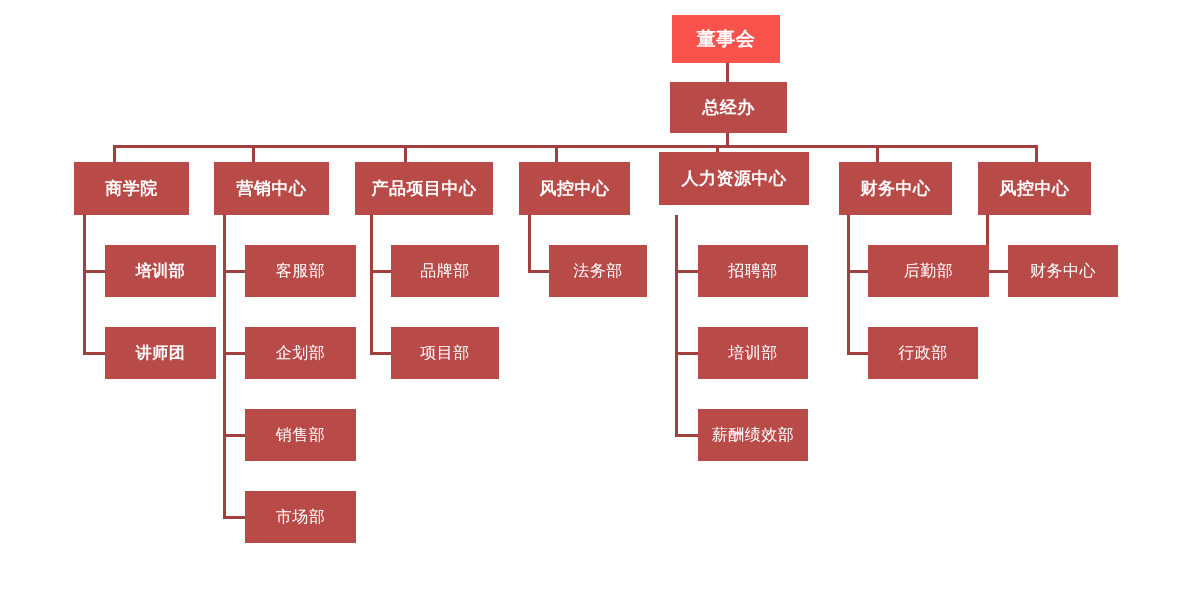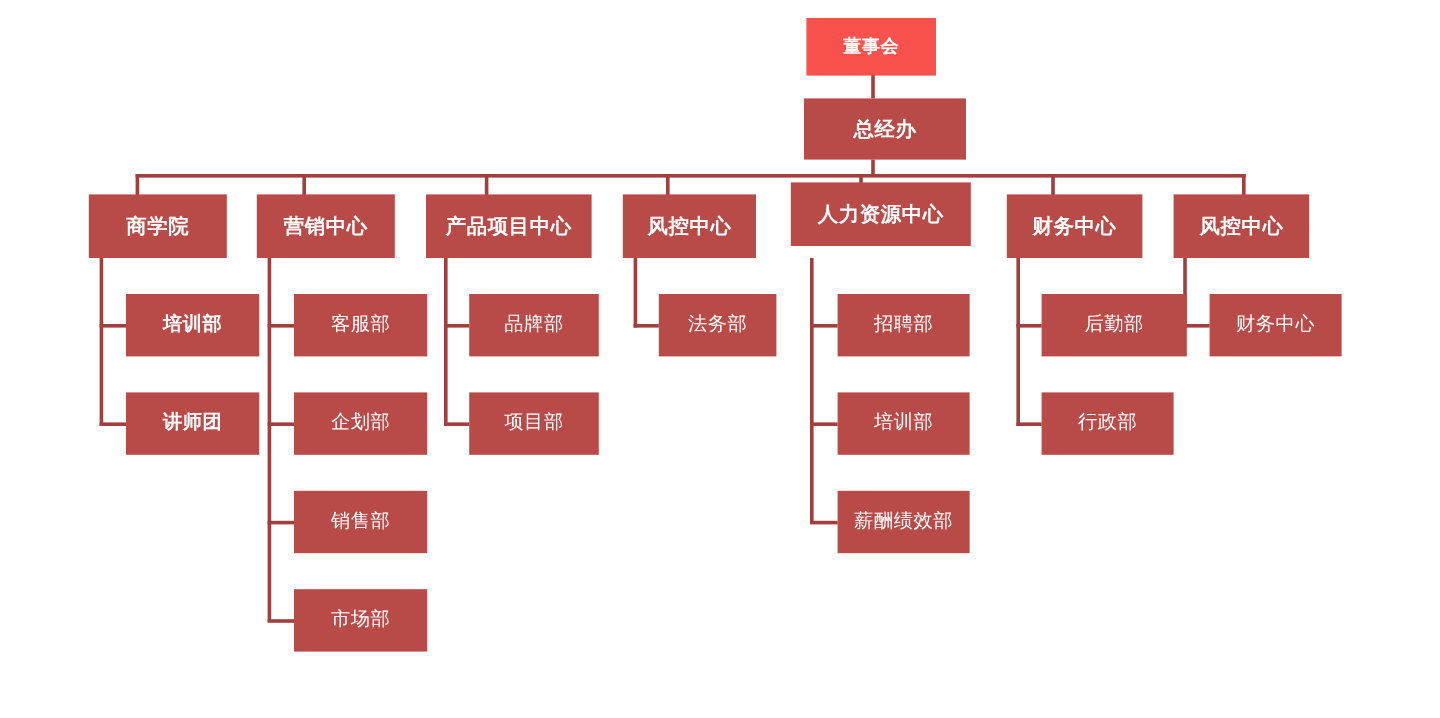--- a/index.html
+++ b/index.html
@@ -84,25 +84,25 @@
   <div class="edge h" style="left:675px; top:352px; width:23px;"></div>
   <div class="edge h" style="left:675px; top:434px; width:23px;"></div>
 
   <div class="edge v" style="left:847px; top:215px; height:140px;"></div>
   <div class="edge h" style="left:847px; top:270px; width:21px;"></div>
   <div class="edge h" style="left:847px; top:352px; width:21px;"></div>
 
   <div class="edge v" style="left:986px; top:215px; height:58px;"></div>
   <div class="edge h" style="left:986px; top:270px; width:22px;"></div>
 
-  <div class="node level-0 bold" style="left:672px; top:15px; width:108px; height:48px; font-size:15px;">
+  <div class="node level-0 bold" style="left:672px; top:15px; width:108px; height:48px; font-size:19px;">
     <span class="label">董事会</span>
   </div>
 
-  <div class="node level-1 bold" style="left:670px; top:82px; width:135px; height:51px; font-size:17px;">
+  <div class="node level-1 bold" style="left:670px; top:82px; width:117px; height:51px; font-size:17px;">
     <span class="label">总经办</span>
   </div>
 
   <div class="node level-2 bold" style="left:74px; top:162px; width:115px; height:53px; font-size:17px;">
     <span class="label">商学院</span>
   </div>
 
   <div class="node level-2 bold" style="left:214px; top:162px; width:115px; height:53px; font-size:17px;">
     <span class="label">营销中心</span>
   </div>

